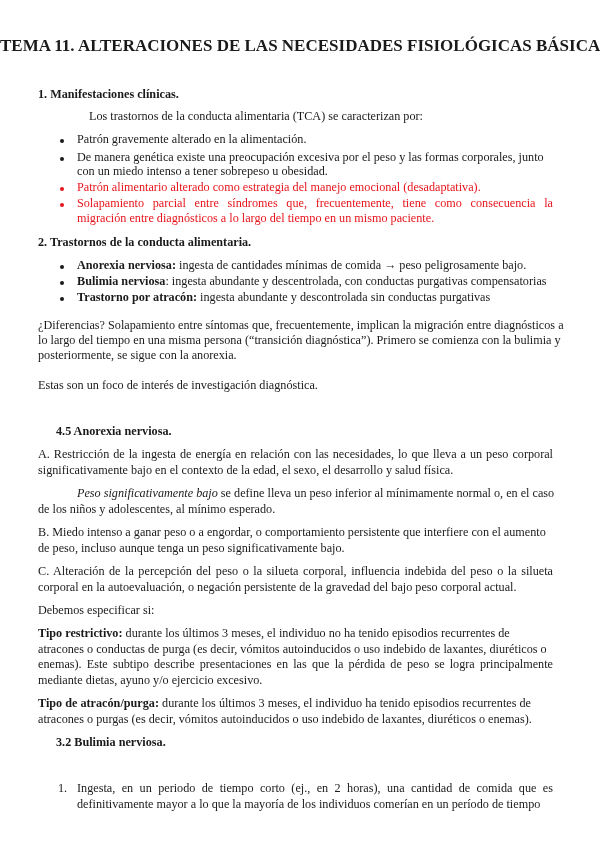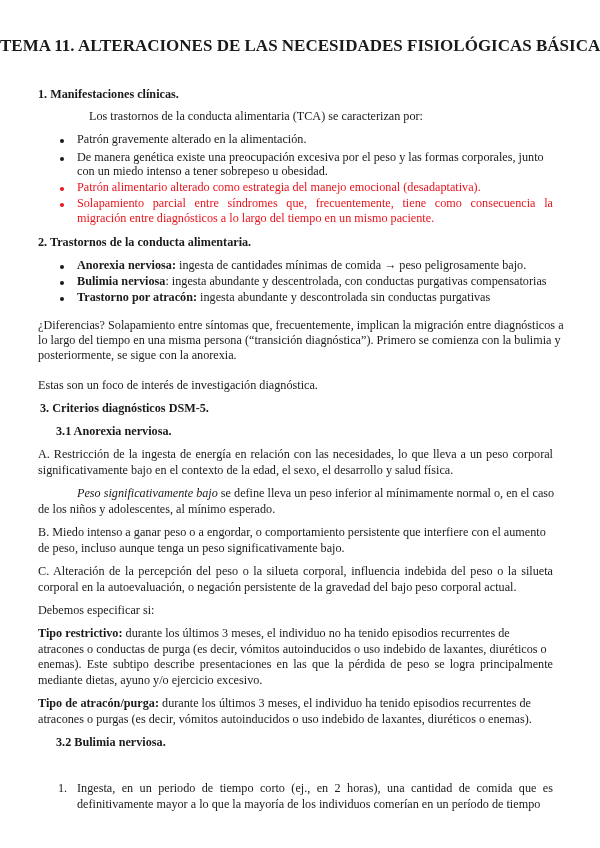--- a/index.html
+++ b/index.html
@@ -64,22 +64,21 @@
   </div>
 
   <div>
     <div class="abs" style="left:38px; top:318px;">¿Diferencias? Solapamiento entre síntomas que, frecuentemente, implican la migración entre diagnósticos a</div>
     <div class="abs" style="left:38px; top:333px;">lo largo del tiempo en una misma persona (“transición diagnóstica”). Primero se comienza con la bulimia y</div>
     <div class="abs" style="left:38px; top:348px;">posteriormente, se sigue con la anorexia.</div>
   </div>
 
   <div class="abs" style="left:38px; top:378px;">Estas son un foco de interés de investigación diagnóstica.</div>
 
-  <div class="abs h" style="left:40px; top:401px;">3.  Criterios diagnósticos DSM-5.</div>
-  <div class="abs h" style="left:56px; top:424px;">3.1 Anorexia nerviosa.</div>
+  <div class="abs h" style="left:56px; top:424px;">4.5 Anorexia nerviosa.</div>
 
   <div>
     <div class="abs just" style="left:38px; top:447px; width:515px; height:15px; overflow:hidden;">A. Restricción de la ingesta de energía en relación con las necesidades, lo que lleva a un peso corporal</div>
     <div class="abs" style="left:38px; top:463px;">significativamente bajo en el contexto de la edad, el sexo, el desarrollo y salud física.</div>
   </div>
 
   <div>
     <div class="abs" style="left:77px; top:486px;"><i>Peso significativamente bajo</i><span> se define lleva un peso inferior al mínimamente normal o, en el caso</span></div>
     <div class="abs" style="left:38px; top:502px;">de los niños y adolescentes, al mínimo esperado.</div>
   </div>

